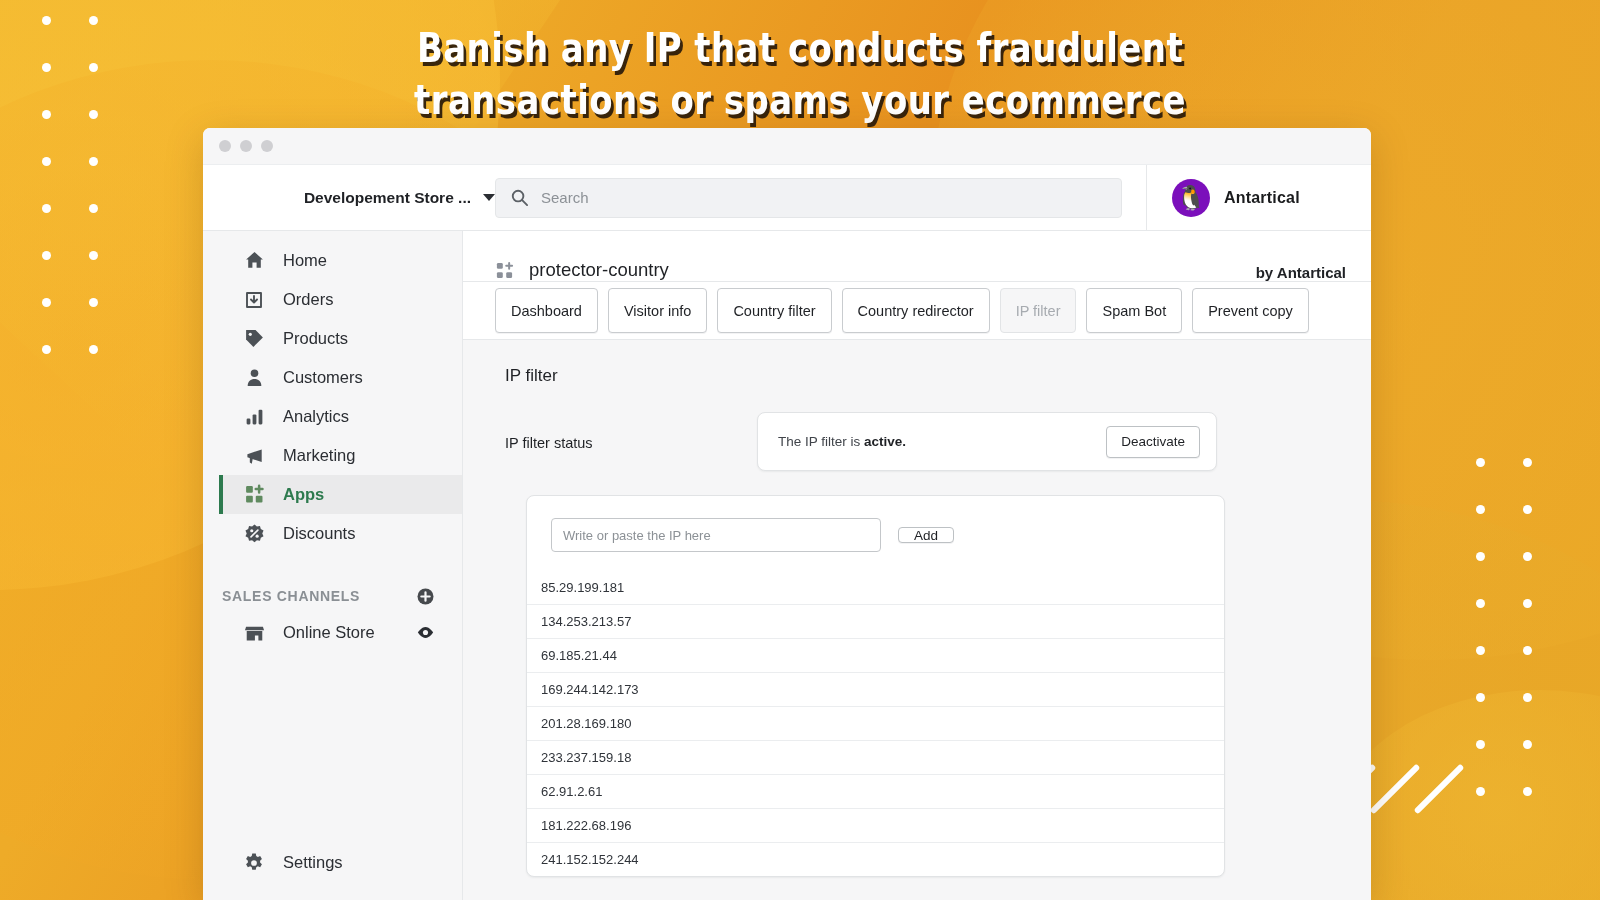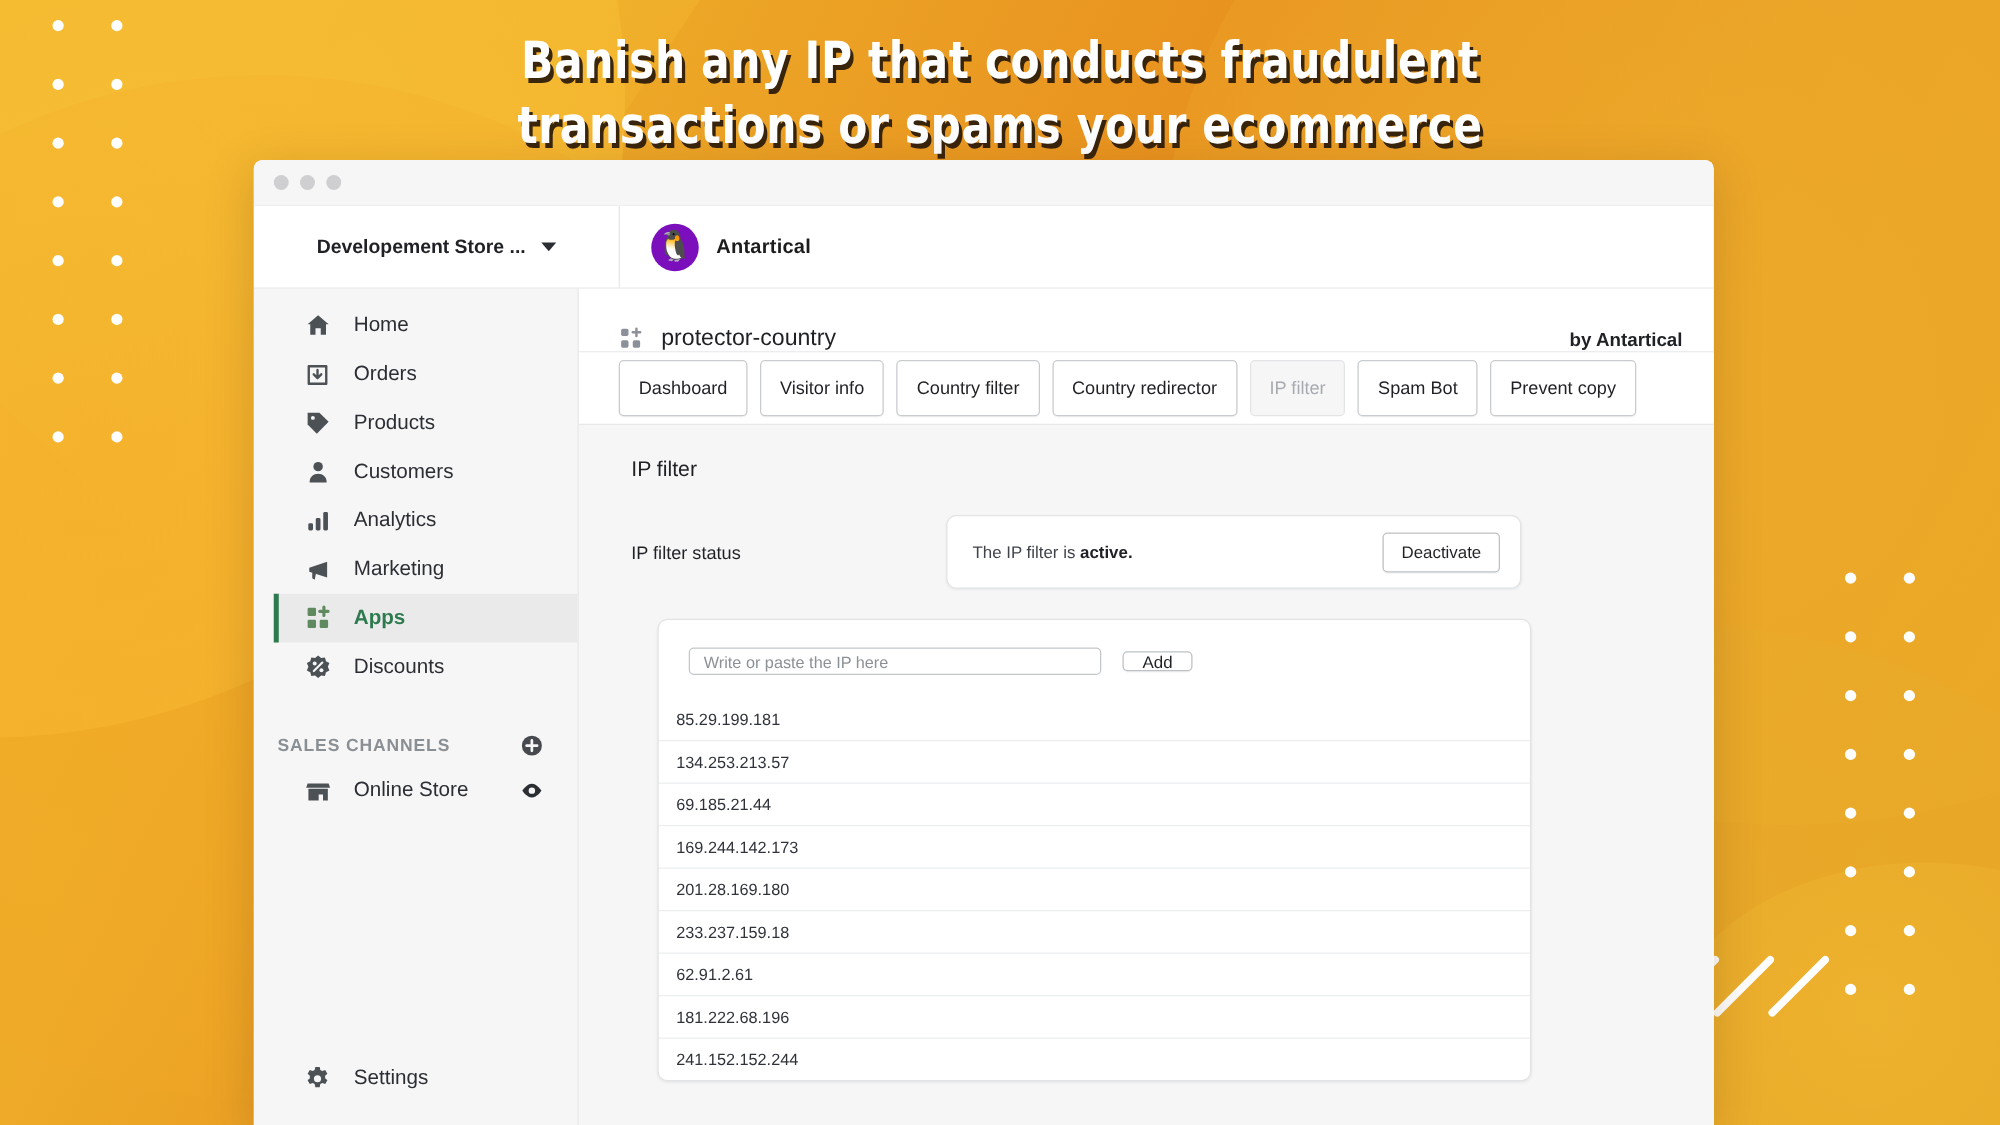--- a/index.html
+++ b/index.html
@@ -105,21 +105,21 @@
 
   
   .topbar {
     height: 66px; flex: 0 0 66px;
     background: #ffffff;
     display: flex; align-items: center;
     border-bottom: 1px solid #e6e8ea;
   }
   .store-select {
     width: 292px; flex: 0 0 292px;
-    display: flex; align-items: center; justify-content: center;
+    display: flex; align-items: center; justify-content: flex-end;
     gap: 12px;
     font-size: 15.5px; color: #1f2125; font-weight: 600;
     cursor: pointer;
   }
   .caret { width: 0; height: 0; border-left: 6px solid transparent; border-right: 6px solid transparent; border-top: 7px solid #2b2e33; }
   .search-wrap { flex: 1 1 auto; padding-right: 24px; }
   .search-box {
     height: 40px;
     background: #f1f2f4;
     border: 1px solid #e4e6e8;
@@ -272,21 +272,21 @@
 
   .list-card {
     margin-top: 24px;
     margin-left: 21px;
     width: 699px;
     padding: 22px 0 0 0;
     overflow: hidden;
   }
   .add-row { display: flex; align-items: center; gap: 17px; padding: 0 23px 0 24px; }
   .ip-input {
-    width: 330px; height: 22px;
+    width: 330px; height: 34px;
     border: 1px solid #c4c7ca;
     border-radius: 4px;
     background: #ffffff;
     display: flex; align-items: center;
     padding: 0 11px;
     font-size: 13px; color: #8c9196;
     cursor: text;
   }
   .add-btn {
     height: 16px; padding: 0 15px;
@@ -373,20 +373,31 @@
     <div class="titlebar">
       <span class="dot3"></span>
       <span class="dot3"></span>
       <span class="dot3"></span>
     </div>
 
     <div class="topbar">
       <div class="store-select">
         <span>Developement Store ...</span>
         <span class="caret"></span>
+      </div>
+      <div class="search-wrap">
+        <div class="search-box">
+          <span>
+            <svg width="19" height="19" viewBox="0 0 20 20" fill="none" stroke="#5c6166" stroke-width="2">
+              <circle cx="8.5" cy="8.5" r="5.6"></circle>
+                <line x1="12.8" y1="12.8" x2="18" y2="18" stroke-linecap="round"></line>
+            </svg>
+          </span>
+          <span class="ph">Search</span>
+        </div>
       </div>
       <div class="user-area">
         <span class="avatar">🐧</span>
         <span class="username">Antartical</span>
       </div>
     </div>
 
     <div class="body-split">
 
       <div class="sidebar">

